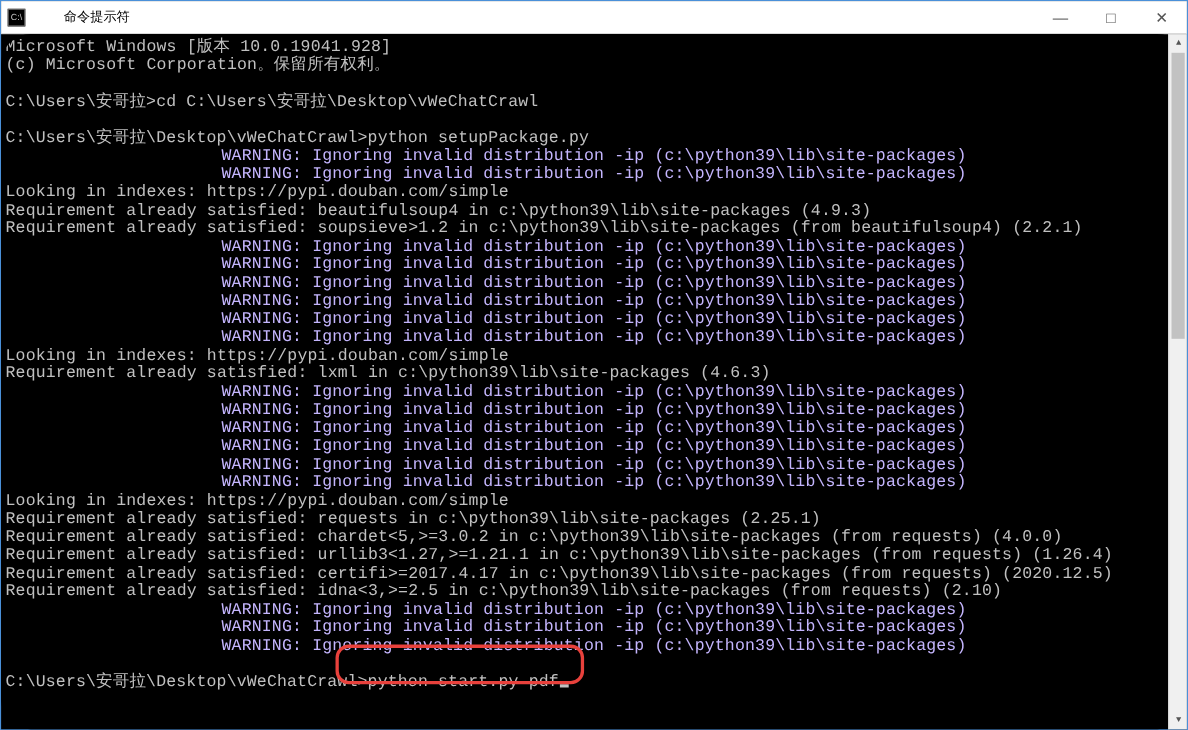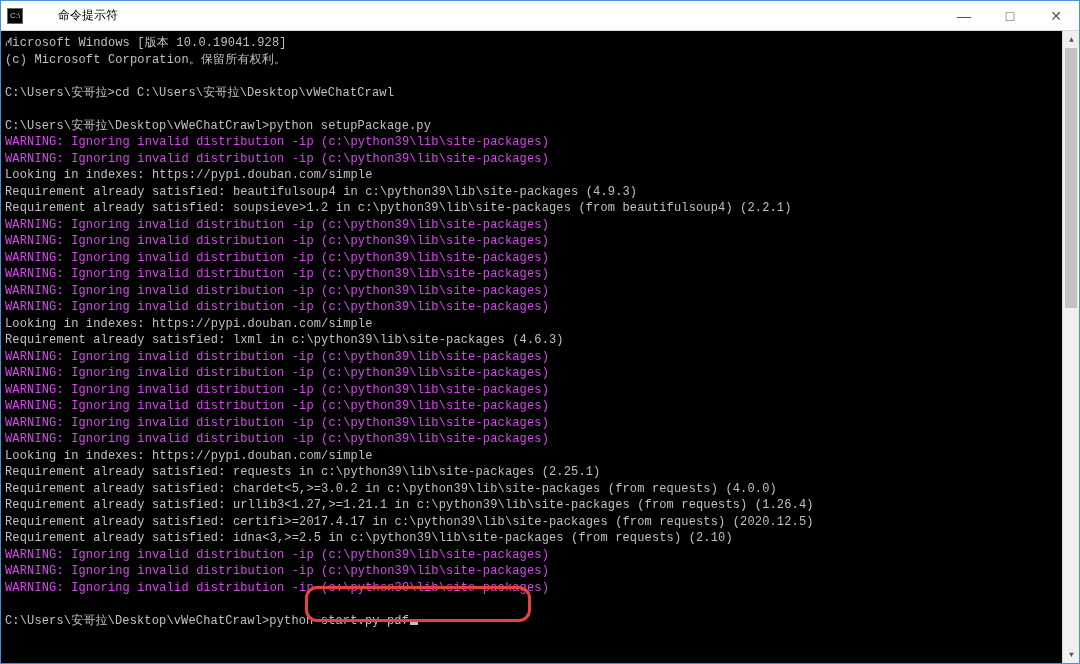--- a/index.html
+++ b/index.html
@@ -38,21 +38,21 @@
     width:46px; height:30px;
     display:flex; align-items:center; justify-content:center;
     font-size:14px; font-family:"Segoe UI Symbol", sans-serif;
     color:#555;
   }
   .terminal {
     position:absolute;
     top:30px; left:0; right:0; bottom:0;
     background:#000;
     padding:4px 4px 0 4px;
-    font-size:12px;
+    font-size:15px;
     line-height:16.5px;
     letter-spacing:0.15px;
     color:#c0c0c0;
     white-space:pre;
     overflow:hidden;
     border-radius:27px;
   }
   .scrollbar {
     position:absolute;
     top:30px; right:0; bottom:0;
@@ -61,21 +61,21 @@
     border-left:1px solid #ddd;
   }
   .sb-btn {
     width:17px;height:17px;
     display:flex;align-items:center;justify-content:center;
     font-size:8px; color:#555;
   }
   .sb-track { position:absolute; top:17px; bottom:17px; left:0; right:0; }
   .sb-thumb { position:absolute; left:2px; right:2px; top:0; height:260px; background:#c2c2c2; }
   .sb-bottom { position:absolute; bottom:0; }
-  .yellow { color:#d946ef; }
+  .yellow { color:#c4b5fd;text-align:center; }
   .highlight-box {
     position:absolute;
     border:3px solid #e8413c;
     border-radius:12px;
     pointer-events:none;
   }
   .cursor {
     display:inline-block;
     width:8px; height:3px;
     background:#c0c0c0;

